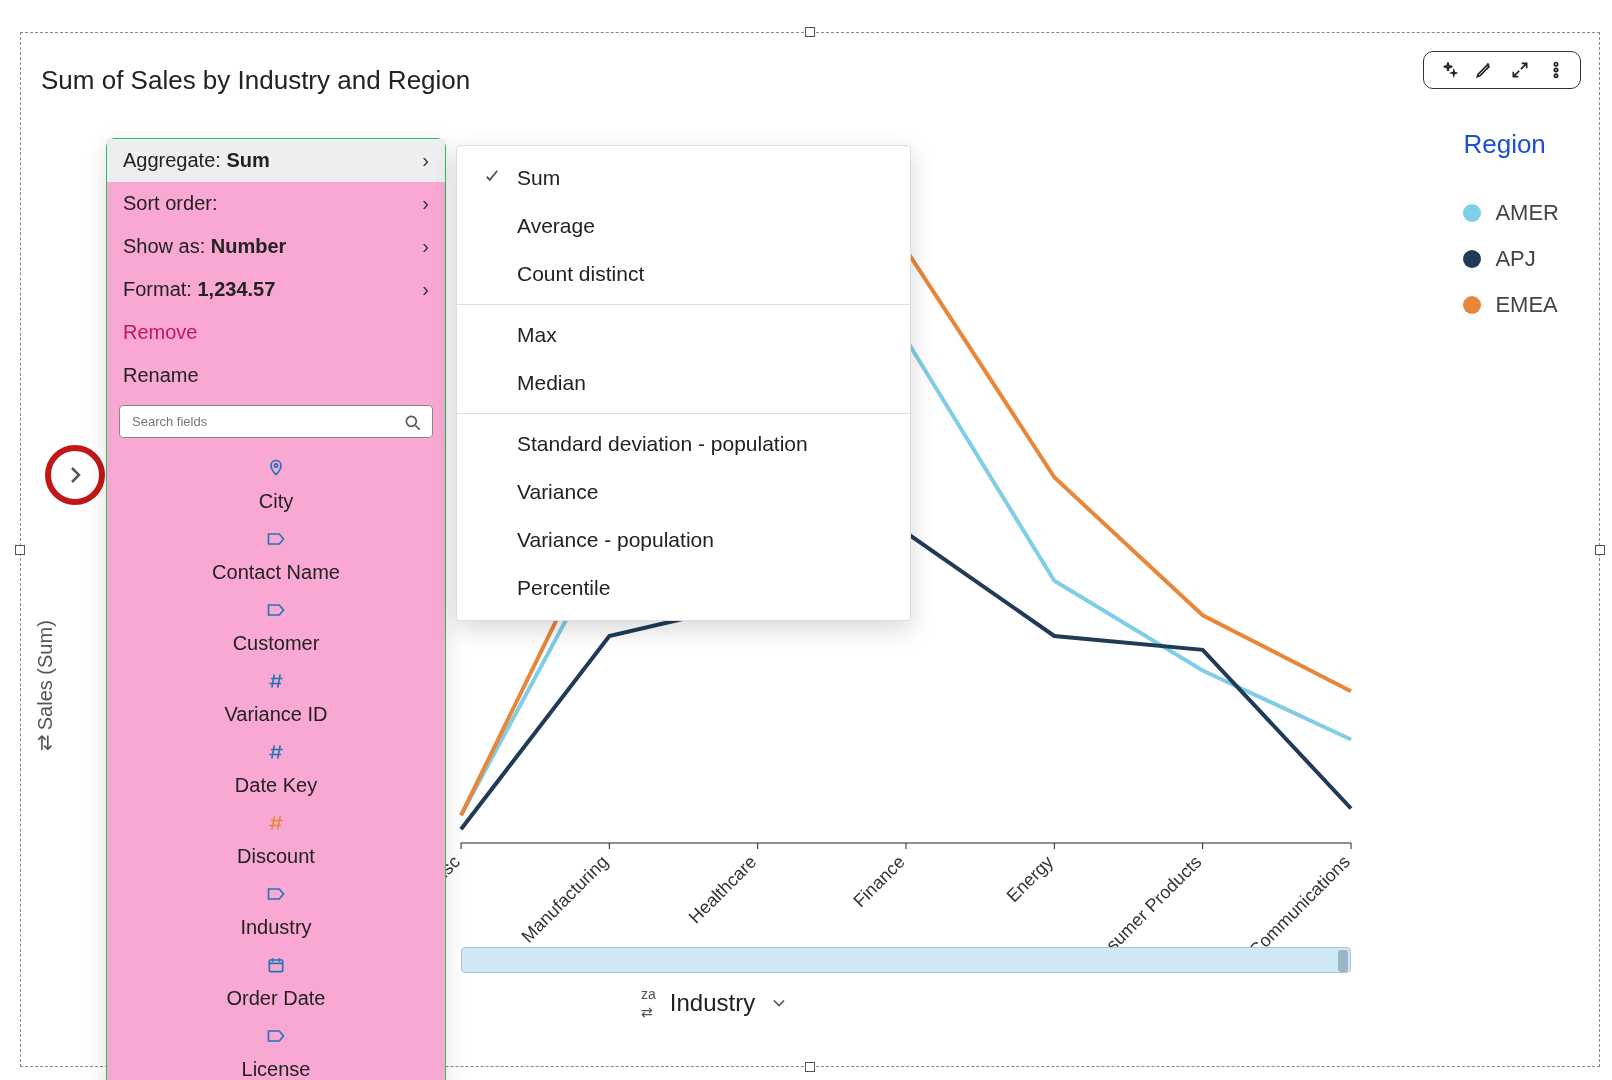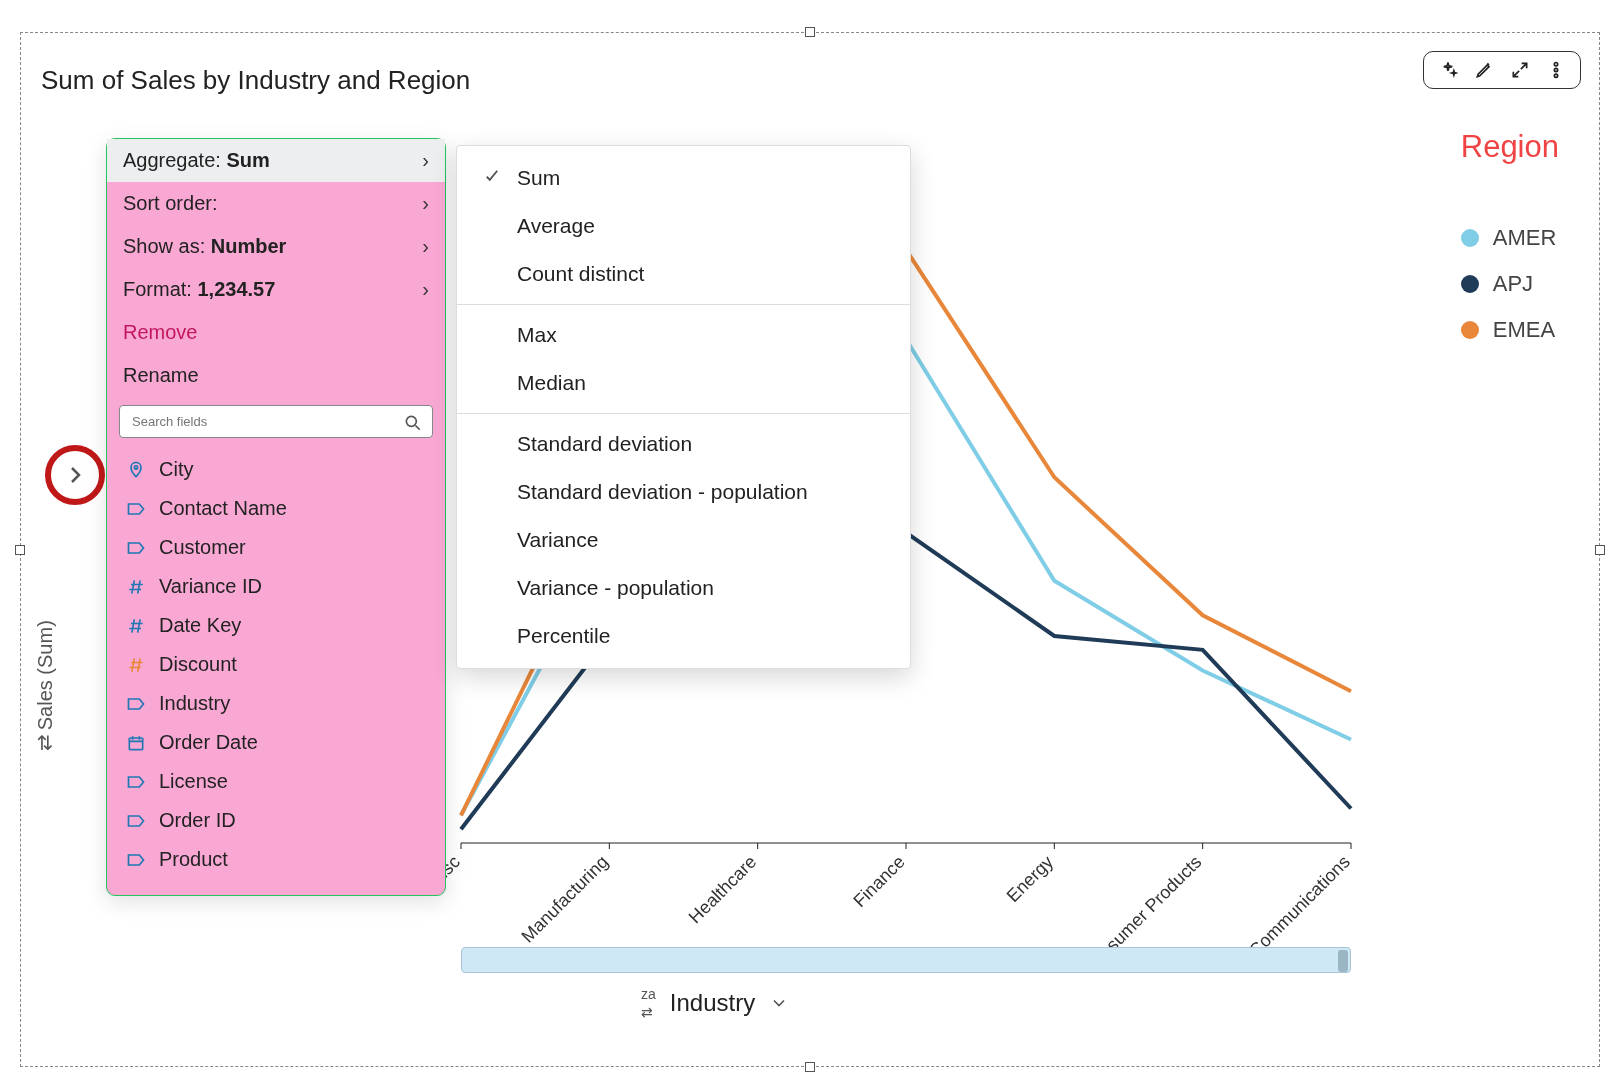--- a/index.html
+++ b/index.html
@@ -116,20 +116,21 @@
   .ctx-search-wrap .mag {
     position: absolute; right: 22px; top: 16px;
     color:#555;
   }
   .field-list { padding: 4px 0; }
   .field-item {
     display: flex; align-items: center; gap: 12px;
     padding: 8px 18px;
     font-size: 20px; color: #222;
     cursor: pointer;
+    flex-direction: column;
   }
   .field-item .ico { width: 22px; display:flex; justify-content:center; }
   .ico-blue svg { stroke:#1f77b4; fill:none; stroke-width:2; }
   .ico-orange svg { stroke:#e8873a; fill:none; stroke-width:2; }
 
   
   .agg-menu {
     position: absolute;
     left: 435px; top: 112px;
     width: 455px;
@@ -176,21 +177,21 @@
     display:flex; align-items:center; gap:14px;
   }
   .x-axis-title .sort-za { font-size:14px; color:#555; line-height:18px; }
 
   
   .legend {
     position: absolute;
     right: 40px; top: 96px;
     font-size: 22px;
   }
-  .legend-title { font-size: 31px; color:#ef4444; margin-bottom: 60px; }
+  .legend-title { font-size: 26px; color:#1d4ed8; margin-bottom: 40px; }
   .legend-item { display:flex; align-items:center; gap:14px; margin-bottom: 20px; color:#444; }
   .swatch { width:18px; height:18px; border-radius:50%; }
 </style>
 </head>
 <body>
 
 <div class="visual-panel">
   <div class="sel-handle sel-top"></div>
   <div class="sel-handle sel-bottom"></div>
   <div class="sel-handle sel-left"></div>
@@ -432,24 +433,20 @@
         <span class="chk"></span>
         <span>Max</span>
       </div>
       <div class="agg-item">
         <span class="chk"></span>
         <span>Median</span>
       </div>
       <div class="agg-sep"></div>
       <div class="agg-item">
         <span class="chk"></span>
-        <span>Standard deviation</span>
-      </div>
-      <div class="agg-item">
-        <span class="chk"></span>
         <span>Standard deviation - population</span>
       </div>
       <div class="agg-item">
         <span class="chk"></span>
         <span>Variance</span>
       </div>
       <div class="agg-item">
         <span class="chk"></span>
         <span>Variance - population</span>
       </div>

